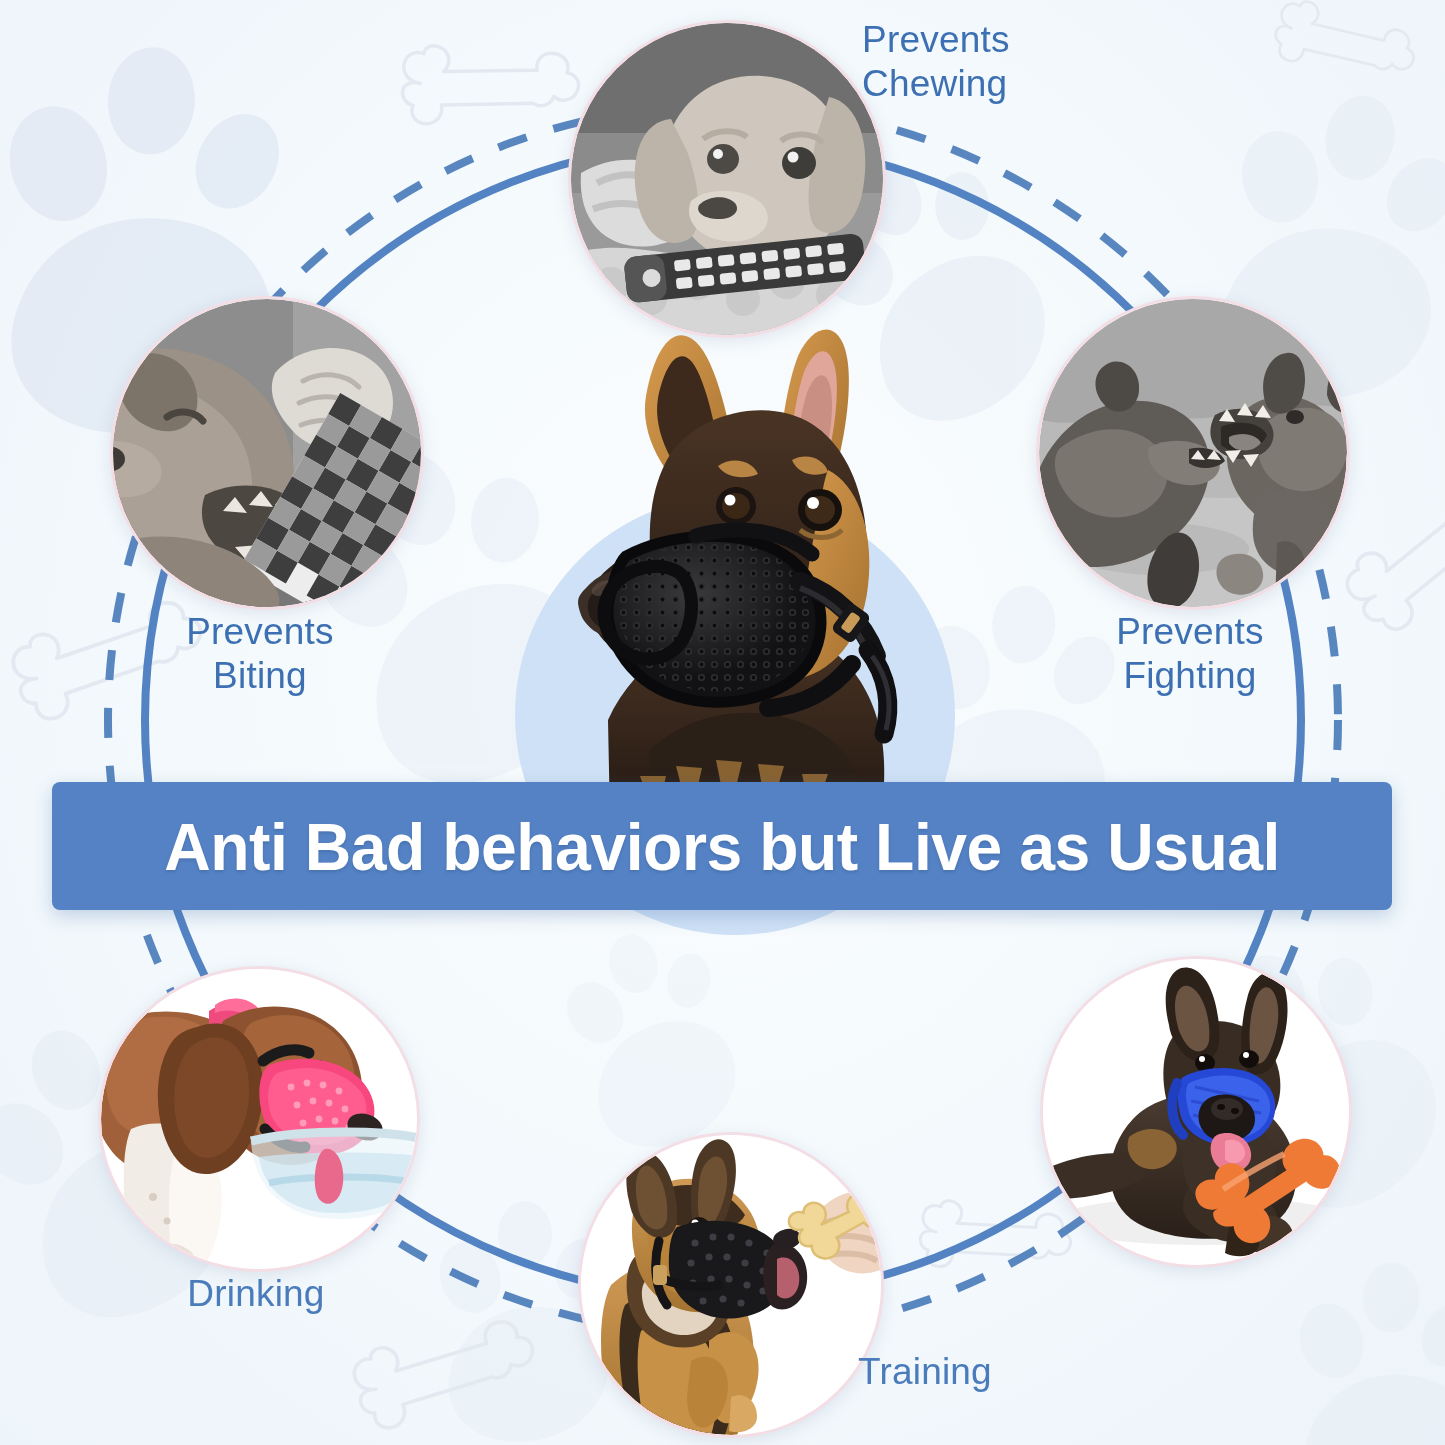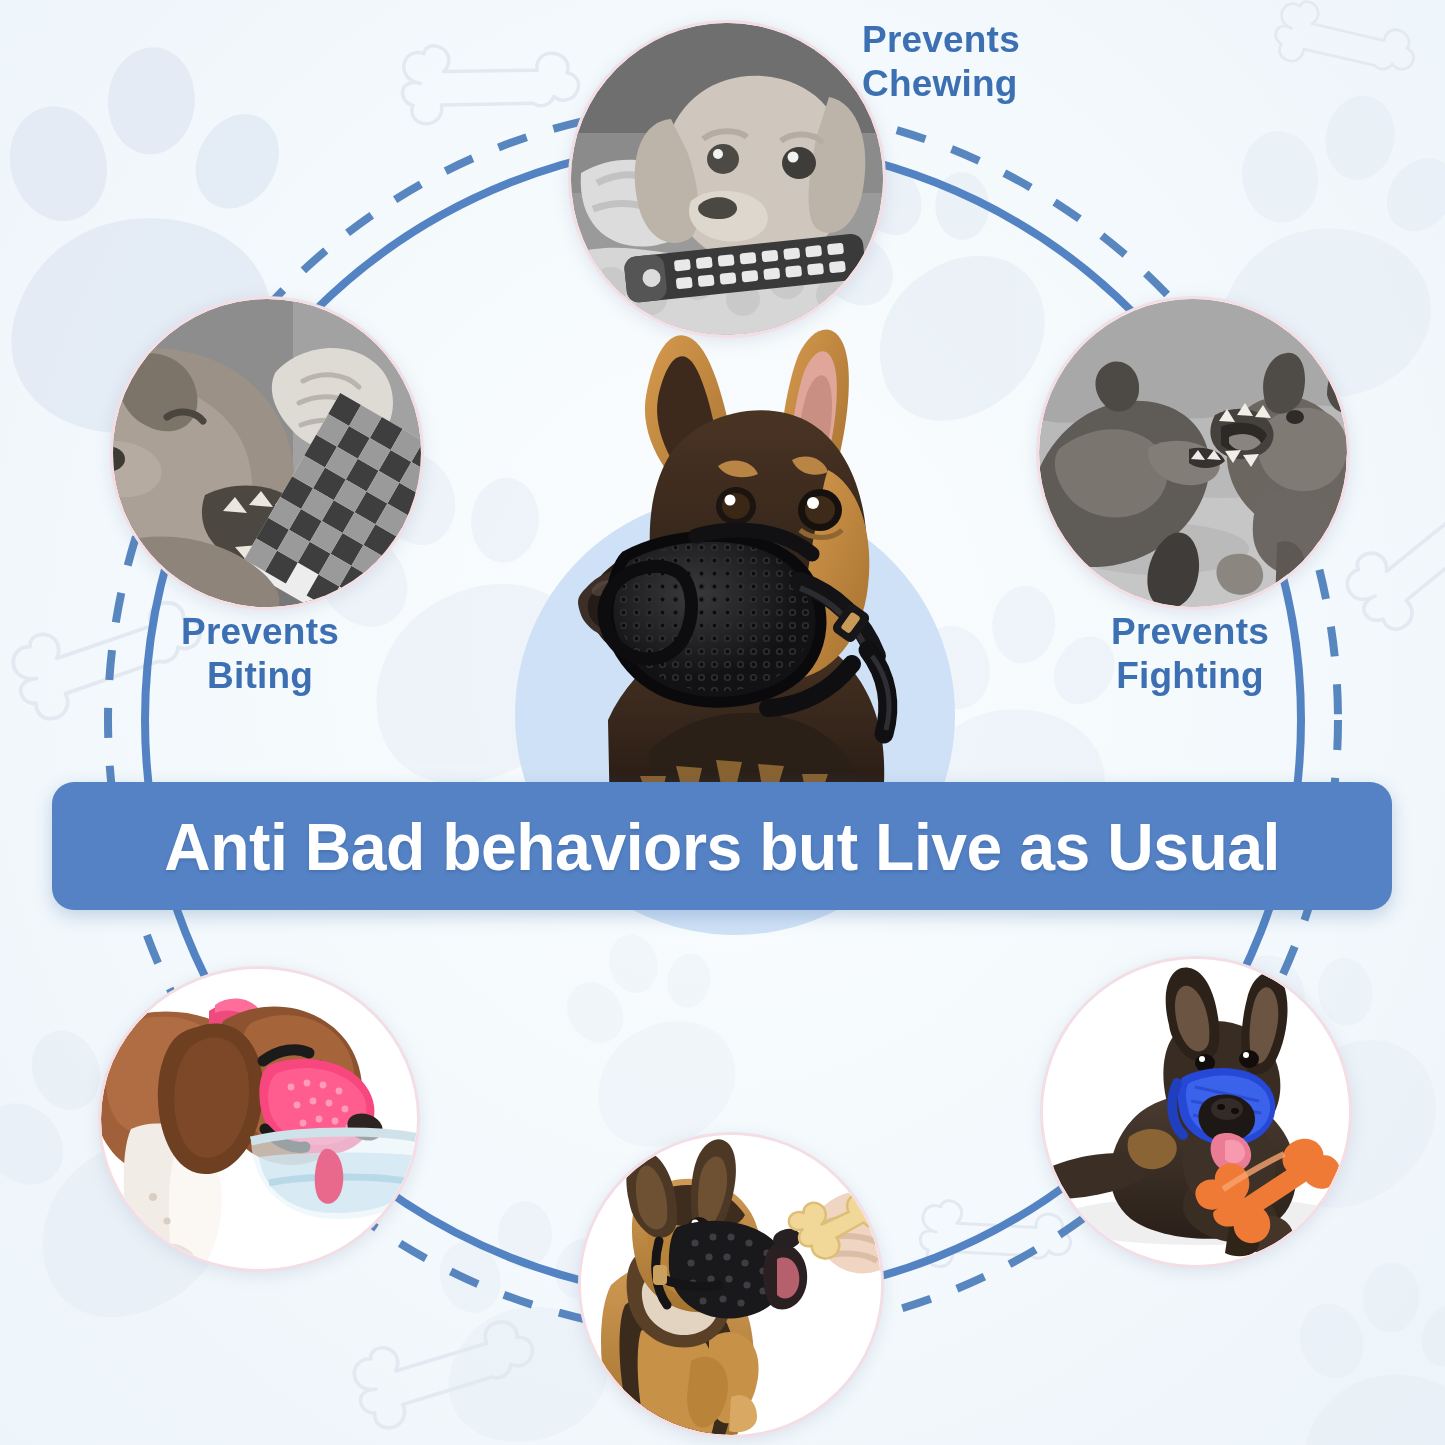--- a/index.html
+++ b/index.html
@@ -28,27 +28,27 @@
     background:#fff;}
   .bubble svg{display:block;width:100%;height:100%;}
 
   
   .hero{position:absolute;left:500px;top:320px;width:470px;height:500px;z-index:6;}
   .hero svg{display:block;width:100%;height:100%;}
 
   
   .caption{position:absolute;z-index:8;color:#4377b8;
     font-size:37px;line-height:1.20;white-space:pre-line;letter-spacing:.2px;}
-  .caption.bold{font-weight:bold;color:#3d70b2;}
+  .caption.bold{font-weight:normal;color:#3d70b2;}
   .caption.light{font-weight:normal;color:#4a7cbb;}
   .cap-center{text-align:center;}
 
   
   .banner{position:absolute;left:52px;top:782px;width:1340px;height:128px;
-    background:#5482c4;border-radius:22px;z-index:9;
+    background:#5482c4;border-radius:8px;z-index:9;
     display:flex;align-items:center;justify-content:center;
     box-shadow:0 6px 18px rgba(70,110,170,.28);}
   .banner-text{color:#ffffff;font-weight:bold;font-size:67px;letter-spacing:-.5px;
     transform:scaleX(.96);white-space:nowrap;
     text-shadow:0 2px 3px rgba(40,70,120,.25);}
 </style>
 </head>
 <body>
 
 <div id="stage">
@@ -513,20 +513,21 @@
         <path d="M150 172 C200 160 290 160 330 172" stroke="#cfe2ea" stroke-width="9" fill="none"></path>
         <path d="M158 188 C200 182 292 182 324 188 C320 222 292 242 240 244
                  C190 246 162 220 158 188 Z" fill="#cfe6f0" opacity=".75"></path>
         <path d="M168 214 C204 206 282 206 314 214" stroke="#b5d7e6" stroke-width="7" fill="none" opacity=".9"></path>
 
         <path d="M224 180 C234 178 244 192 242 214 C240 234 226 240 218 230
                  C210 218 214 184 224 180 Z" fill="#e8698c"></path>
       </g>
     </svg>
   </div>
+  <div class="caption light cap-center" style="left:96px;top:1272px;width:320px;">Drinking</div>
 
   <div class="bubble" style="left:578px;top:1132px;width:300px;height:300px;">
     <svg viewBox="0 0 300 300">
       <defs>
           <clipPath id="ct">
             <circle cx="150" cy="150" r="150"></circle>
           </clipPath>
         <linearGradient id="tan2" x1="0" y1="0" x2="0" y2="1">
           <stop offset="0" stop-color="#cf9a56"></stop>
             <stop offset="1" stop-color="#a4732f"></stop>
@@ -608,20 +609,21 @@
         <g transform="translate(206 86) rotate(-14)">
           <path d="M14 12 C4 12 0 6 2 0 C4 -6 12 -8 18 -4 C20 -12 30 -14 36 -8
                    C42 -2 40 8 32 12 L62 6 C60 -2 66 -10 76 -10
                    C86 -10 92 -2 90 6 C98 8 100 18 94 24
                    C88 30 78 28 74 20 L44 28 C48 36 42 46 32 46
                    C22 46 16 38 18 30 C10 30 6 24 8 18 C10 14 12 12 14 12 Z" fill="#f1d898" stroke="#ddbe74" stroke-width="2.5"></path>
         </g>
       </g>
     </svg>
   </div>
+  <div class="caption light" style="left:858px;top:1350px;width:260px;">Training</div>
 
   <div class="bubble" style="left:1040px;top:956px;width:306px;height:306px;">
     <svg viewBox="0 0 306 306">
       <defs>
           <clipPath id="cp">
             <circle cx="153" cy="153" r="153"></circle>
           </clipPath>
         <linearGradient id="mal" x1="0" y1="0" x2="0" y2="1">
           <stop offset="0" stop-color="#4a3b30"></stop>
             <stop offset="1" stop-color="#2a2019"></stop>

